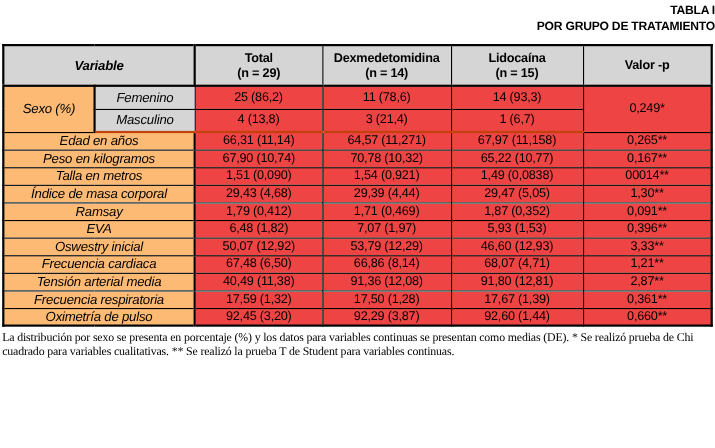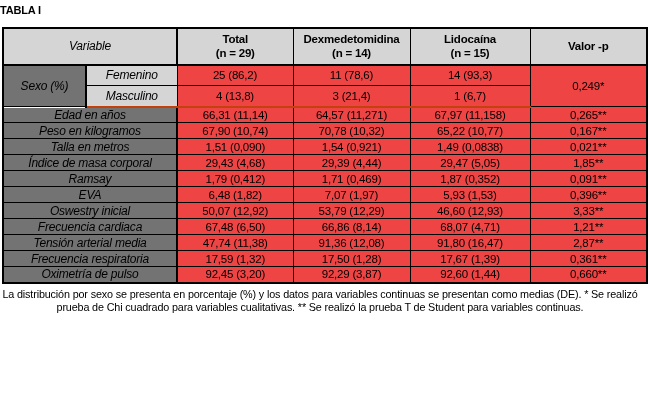--- a/index.html
+++ b/index.html
@@ -8,25 +8,26 @@
     width: 650px;
     height: 407px;
     overflow: hidden;
     font-family: "Liberation Sans", sans-serif;
     color: #000000;
   }
   .page { width: 650px; height: 407px; padding-top: 4px; }
 
   
   .title-block {
-    text-align: left;
+    text-align: right;
     font-weight: 700;
     font-size: 11px;
     line-height: 13.5px;
     letter-spacing: -0.2px;
+    padding-left: 44px;
   }
 
   
   table.main {
     margin: 9px auto 0 auto;
     width: 646px;
     border-collapse: collapse;
     border: 2px solid #000000;
     table-layout: fixed;
   }
@@ -42,54 +43,56 @@
     text-align: center;
     vertical-align: middle;
     padding: 0 2px;
     font-size: 11.5px;
     letter-spacing: -0.2px;
     overflow: hidden;
     white-space: nowrap;
   }
   thead tr { height: 37px; }
   thead th { border-bottom: 2px solid #000000; background: #d5d5d5; }
-  th.var-head { font-style: italic; font-weight: 400; font-size: 12px; border-right: 2px solid #000000; margin-left: 40px; }
+  th.var-head { font-style: italic; font-weight: 700; font-size: 12px; border-right: 2px solid #000000; margin-left: 40px; }
   th.col-head { font-weight: 700; font-size: 11.5px; line-height: 14px; }
 
   tr.sexo-row { height: 21px; }
   tr.data-row { height: 16px; }
 
   td.lab {
-    background: #737373;
+    background: #fdba74;
     font-style: italic;
     border-right: 2px solid #000000;
     font-size: 12px;
   }
   td.sexo-lab { background: #d5d5d5; font-style: italic; border-right: 1px solid #000000; font-size: 12px; margin-left: 46px; }
   td.val { background: #ef4444; }
   tr.block-end td { border-bottom: 2px solid #c2410c; }
 
   
   .footnotes {
     margin: 4px 2px 0 2px;
     max-width: 636px;
     font-size: 10.8px;
     line-height: 13.4px;
     letter-spacing: -0.15px;
-    text-align: center;
+    text-align: left;
+    font-family: Liberation Serif, serif;
   }
   .footnotes .fn { display: inline; }
 </style>
 </head>
 <body>
 
 <div class="page">
 
   <div class="title-block">
     <div>TABLA I</div>
+    <div>POR GRUPO DE TRATAMIENTO</div>
   </div>
 
   <table class="main">
     <colgroup>
       <col class="c-sexo">
         <col class="c-sublab">
         <col class="c-total">
         <col class="c-dex">
         <col class="c-lido">
         <col class="c-p">
@@ -140,28 +143,28 @@
         <td class="val">67,90 (10,74)</td>
         <td class="val">70,78 (10,32)</td>
         <td class="val">65,22 (10,77)</td>
         <td class="val">0,167**</td>
       </tr>
       <tr class="data-row">
         <td colspan="2" class="lab">Talla en metros</td>
         <td class="val">1,51 (0,090)</td>
         <td class="val">1,54 (0,921)</td>
         <td class="val">1,49 (0,0838)</td>
-        <td class="val">0,021**</td>
+        <td class="val">00014**</td>
       </tr>
       <tr class="data-row">
         <td colspan="2" class="lab">Índice de masa corporal</td>
         <td class="val">29,43 (4,68)</td>
         <td class="val">29,39 (4,44)</td>
         <td class="val">29,47 (5,05)</td>
-        <td class="val">1,85**</td>
+        <td class="val">1,30**</td>
       </tr>
       <tr class="data-row">
         <td colspan="2" class="lab">Ramsay</td>
         <td class="val">1,79 (0,412)</td>
         <td class="val">1,71 (0,469)</td>
         <td class="val">1,87 (0,352)</td>
         <td class="val">0,091**</td>
       </tr>
       <tr class="data-row">
         <td colspan="2" class="lab">EVA</td>
@@ -179,23 +182,23 @@
       </tr>
       <tr class="data-row">
         <td colspan="2" class="lab">Frecuencia cardiaca</td>
         <td class="val">67,48 (6,50)</td>
         <td class="val">66,86 (8,14)</td>
         <td class="val">68,07 (4,71)</td>
         <td class="val">1,21**</td>
       </tr>
       <tr class="data-row">
         <td colspan="2" class="lab">Tensión arterial media</td>
-        <td class="val">47,74 (11,38)</td>
+        <td class="val">40,49 (11,38)</td>
         <td class="val">91,36 (12,08)</td>
-        <td class="val">91,80 (16,47)</td>
+        <td class="val">91,80 (12,81)</td>
         <td class="val">2,87**</td>
       </tr>
       <tr class="data-row">
         <td colspan="2" class="lab">Frecuencia respiratoria</td>
         <td class="val">17,59 (1,32)</td>
         <td class="val">17,50 (1,28)</td>
         <td class="val">17,67 (1,39)</td>
         <td class="val">0,361**</td>
       </tr>
       <tr class="data-row">

